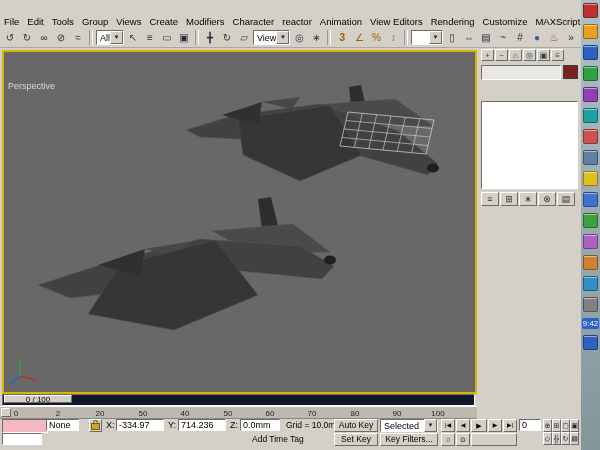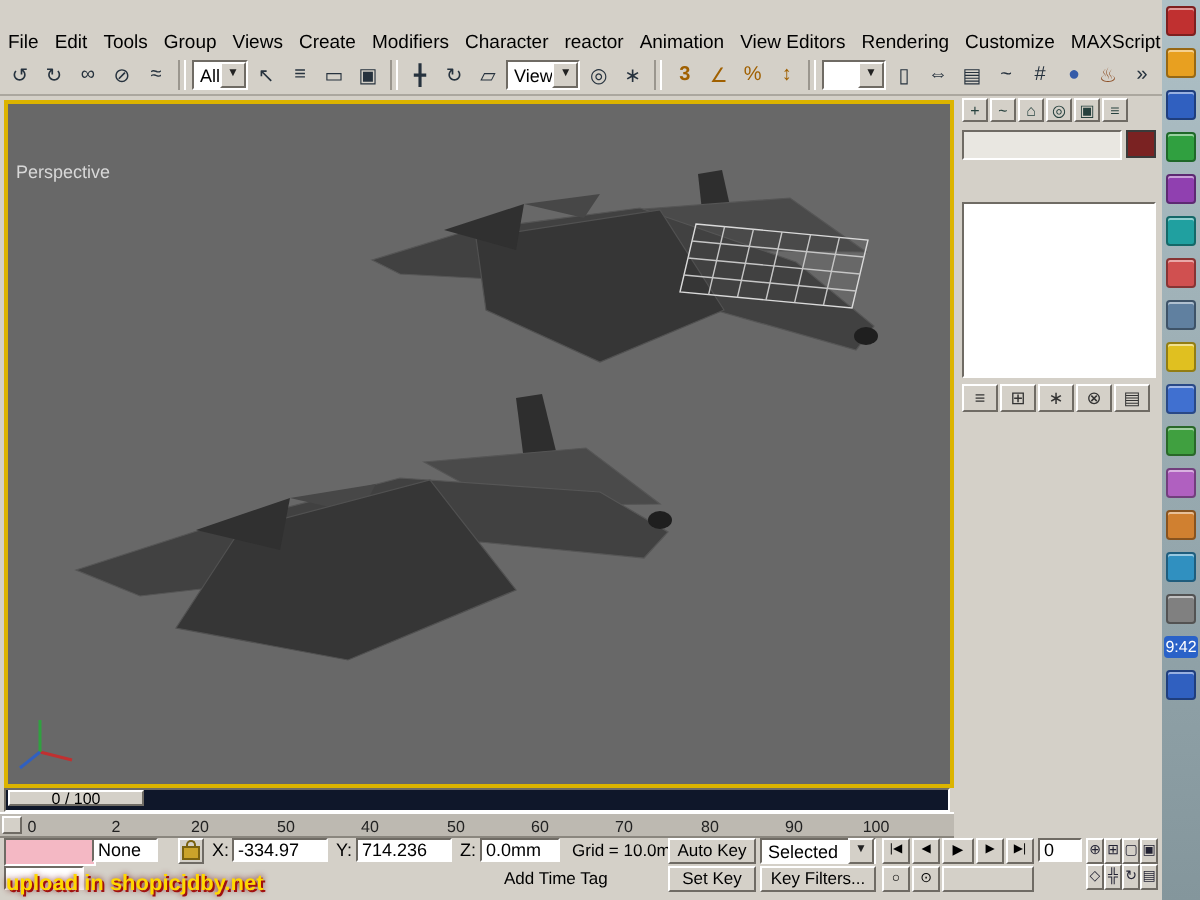--- a/index.html
+++ b/index.html
@@ -291,15 +291,14 @@
     <span class="dicon" style="background:#40a040"></span>
     <span class="dicon" style="background:#b060c0"></span>
     <span class="dicon" style="background:#d08030"></span>
     <span class="dicon" style="background:#3090c0"></span>
     <span class="dicon" style="background:#808080"></span>
     <span class="clock">9:42</span>
     <span class="dicon" style="background:#3060c0"></span>
 
   </div>
 
-  <span class="watermark">upload in shopicjdby.net</span>
 
 </div>
 
 </body></html>

